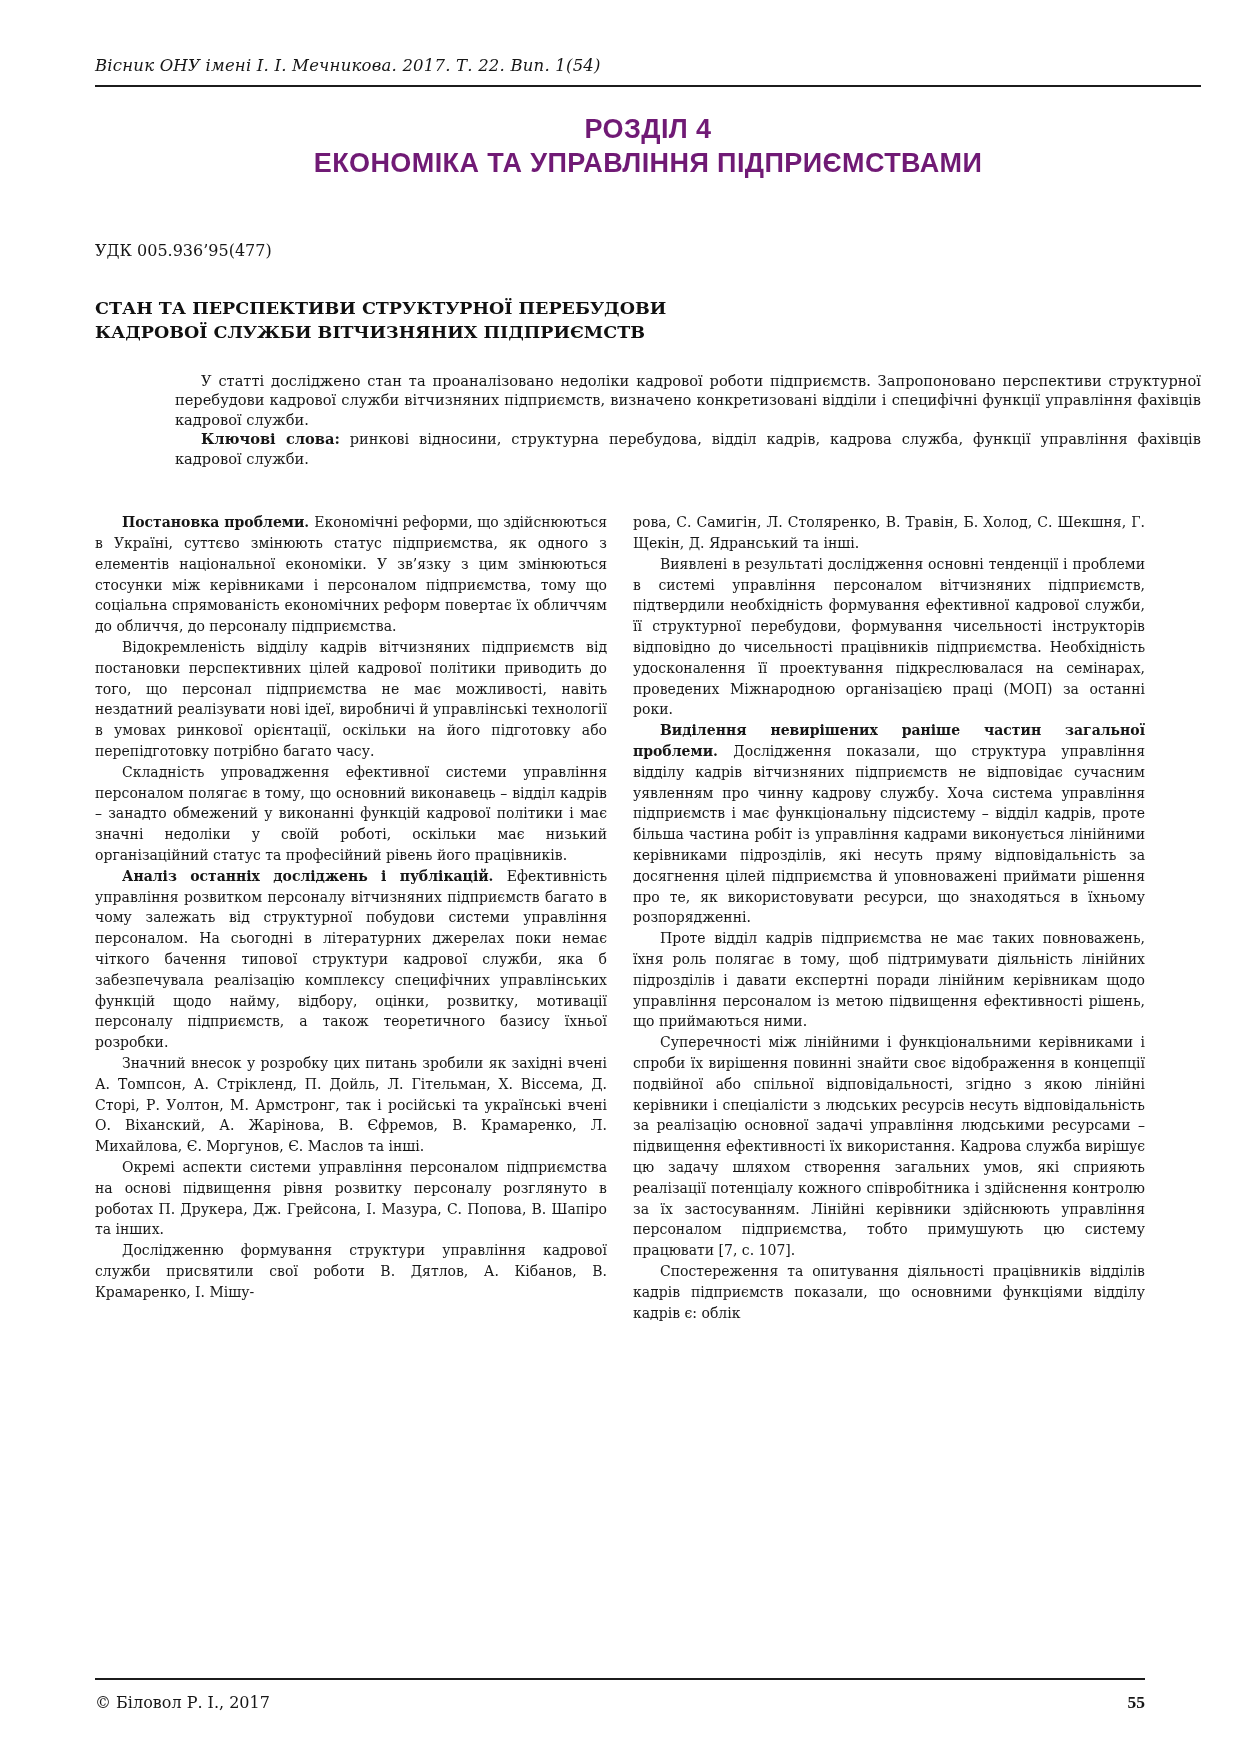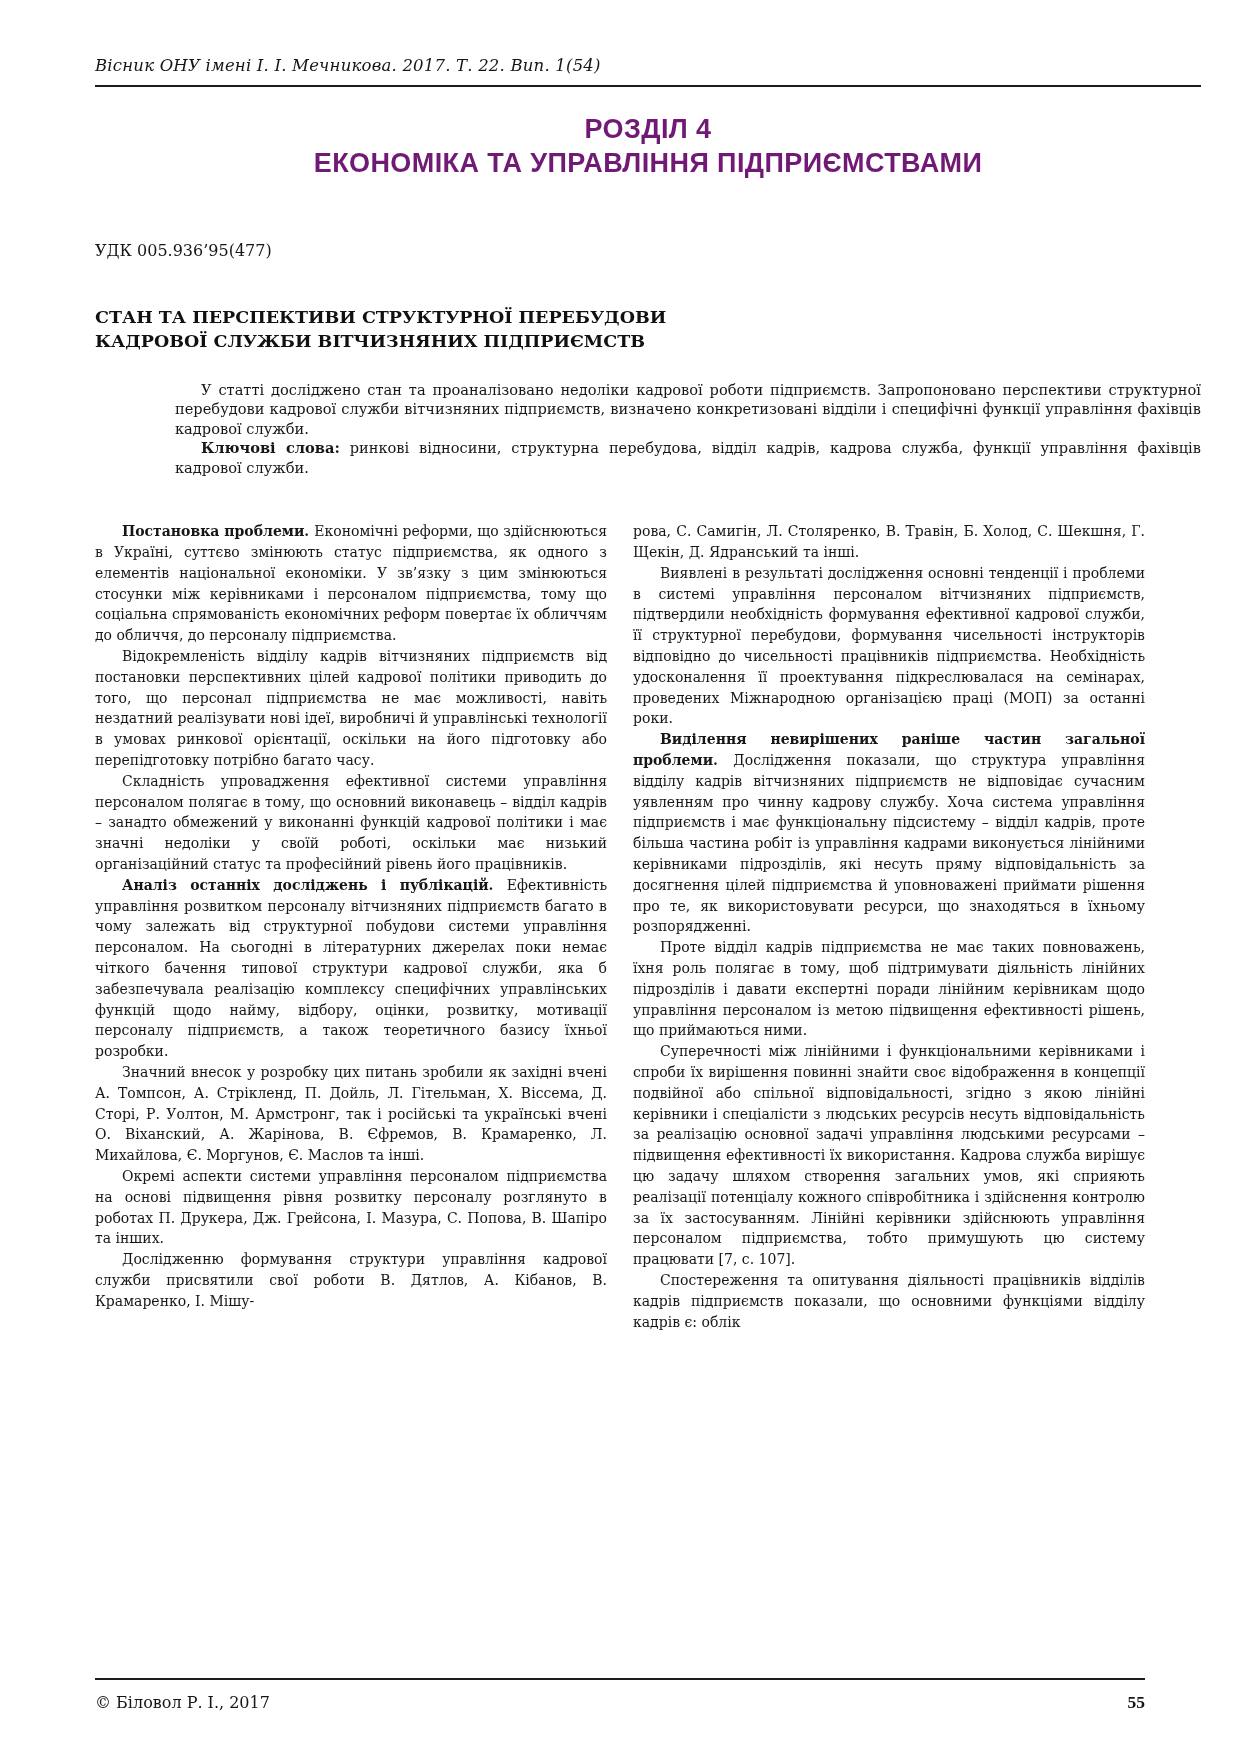--- a/index.html
+++ b/index.html
@@ -31,21 +31,21 @@
     letter-spacing:0.4px;
     color:#701a75;
   }
 
   .udc { margin-top:60px; font-size:16px; }
 
   .author-block { margin-top:26px; font-size:15.5px; line-height:1.3; }
   .author-name { font-weight:bold; font-size:16px; margin-bottom:7px; }
 
   .article-title {
-    margin-top:45px;
+    margin-top:36px;
     font-weight:bold;
     font-size:17.5px;
     line-height:1.4;
     color:#111;
   }
 
   .abstract {
     margin-top:26px;
     margin-left:80px;
     font-size:14.6px;

